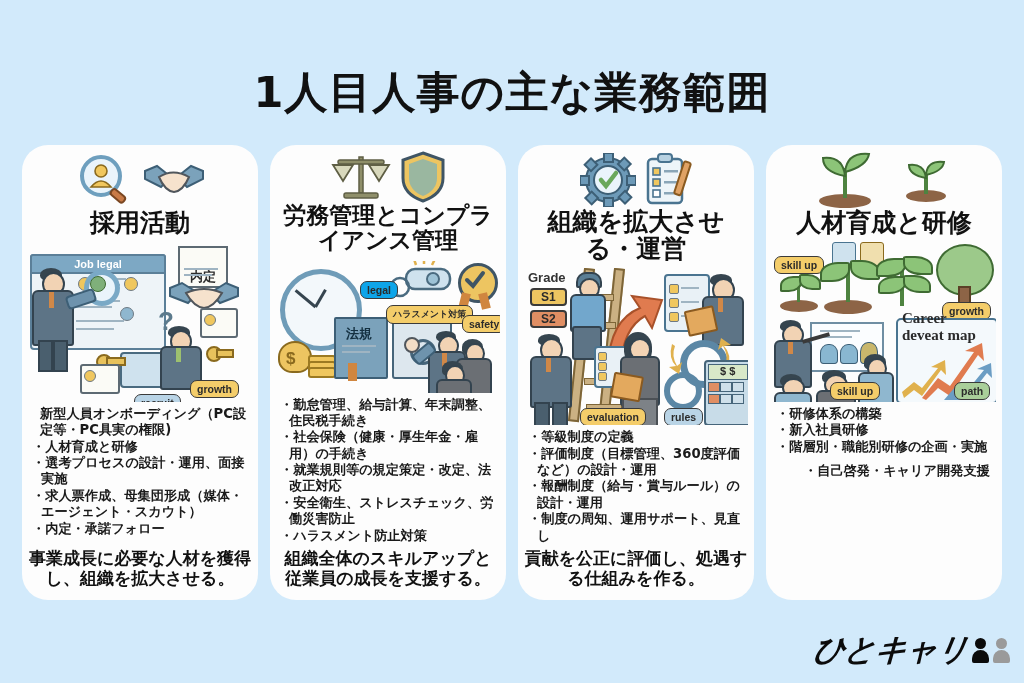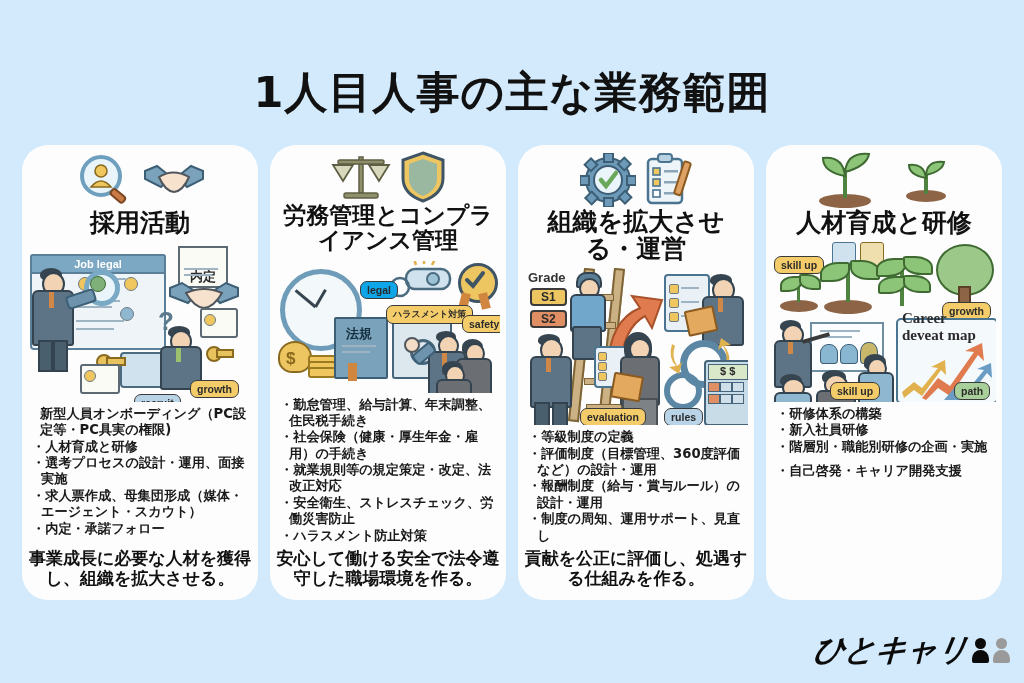--- a/index.html
+++ b/index.html
@@ -310,21 +310,21 @@
 
     </div>
 
     <div class="card-bullets">
       <span class="bullet">・勤怠管理、給与計算、年末調整、住民税手続き</span>
       <span class="bullet">・社会保険（健康・厚生年金・雇用）の手続き</span>
       <span class="bullet">・就業規則等の規定策定・改定、法改正対応</span>
       <span class="bullet">・安全衛生、ストレスチェック、労働災害防止</span>
       <span class="bullet">・ハラスメント防止対策</span>
     </div>
-    <div class="card-summary">安心して働ける安全で法令遵守した職場環境を作る。</div>
+    <div class="card-summary">組織全体のスキルアップと従業員の成長を支援する。</div>
   </div>
 
   <div class="card">
     <div class="card-top-icons">
       <svg width="56" height="54" viewBox="0 0 56 54">
         <g fill="#6d9ab8" stroke="#3d5f76" stroke-width="2">
           <circle cx="28" cy="27" r="22"></circle>
         </g>
         <g fill="#6d9ab8" stroke="#3d5f76" stroke-width="2">
           <rect x="24" y="0" width="9" height="9"></rect>
@@ -526,21 +526,21 @@
       </svg>
 
       <div class="tag t-yellow" style="left:58px;top:140px;">skill up</div>
       <div class="tag t-green" style="left:182px;top:140px;">path</div>
     </div>
 
     <div class="card-bullets">
       <span class="bullet">・研修体系の構築</span>
       <span class="bullet">・新入社員研修</span>
       <span class="bullet">・階層別・職能別研修の企画・実施</span>
-      <span class="bullet" style="margin-top:8px;">・自己啓発・キャリア開発支援</span>
+      <span class="bullet" style="margin-top:8px;margin-left:28px;">・自己啓発・キャリア開発支援</span>
     </div>
   </div>
 
 </div>
 
 <div class="logo">
   <div class="logo-text">ひとキャリ</div>
   <div class="logo-fig">
     <div class="h"></div>
     <div class="b"></div>

